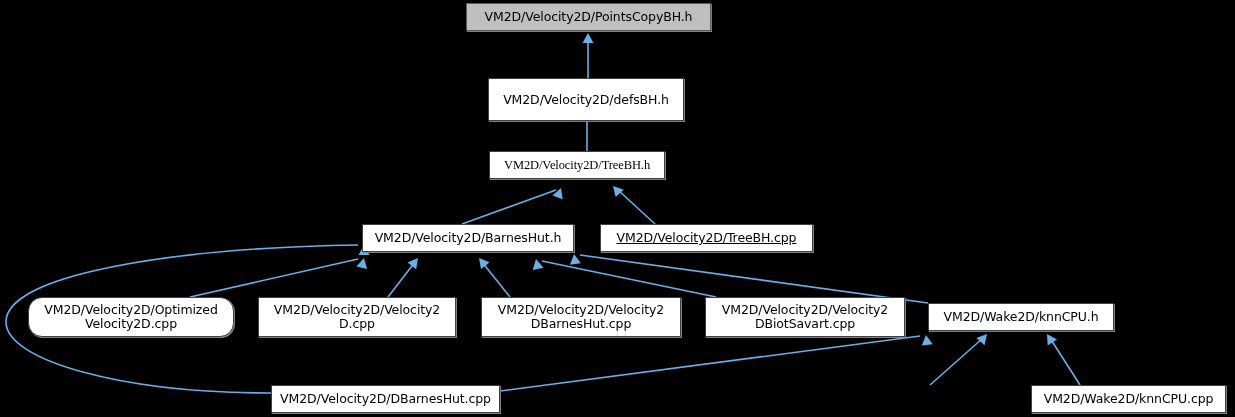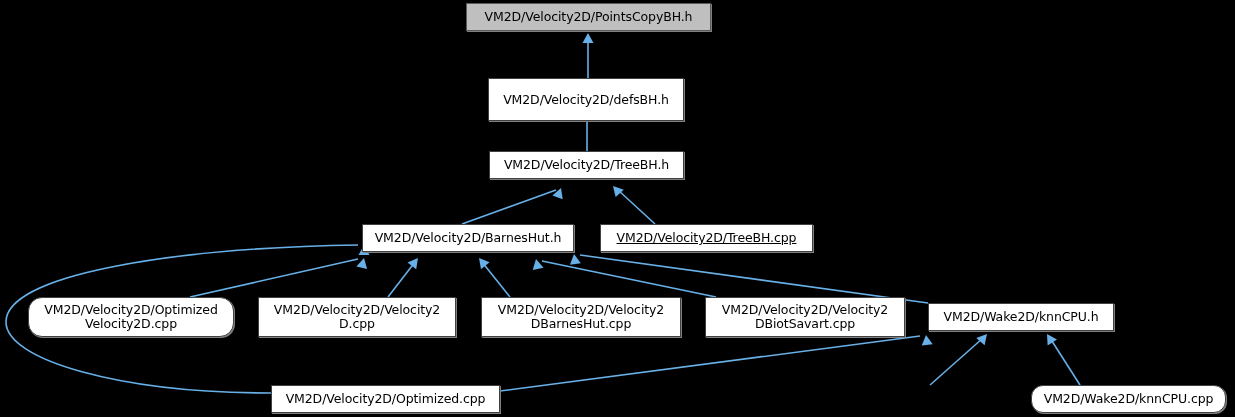--- a/index.html
+++ b/index.html
@@ -61,27 +61,27 @@
       <polygon points="0,0 -5.5,10 5.5,10" fill="#68b0e8" transform="translate(364,245) rotate(0)"></polygon>
       <path d="M 500,391 L 920,336" fill="none" stroke="#68b0e8" stroke-width="1.6"></path>
       <polygon points="0,0 -5.5,10 5.5,10" fill="#68b0e8" transform="translate(926,335) rotate(-7)"></polygon>
       <path d="M 930,385 L 983,338" fill="none" stroke="#68b0e8" stroke-width="1.6"></path>
       <polygon points="0,0 -5.5,10 5.5,10" fill="#68b0e8" transform="translate(987,334) rotate(41)"></polygon>
       <path d="M 1080,385 L 1050,338" fill="none" stroke="#68b0e8" stroke-width="1.6"></path>
       <polygon points="0,0 -5.5,10 5.5,10" fill="#68b0e8" transform="translate(1047,334) rotate(-32)"></polygon>
     </svg>
 <div class="node root" style="left: 466px; top: 3px; width: 245px; height: 28px;"><span>VM2D/Velocity2D/PointsCopyBH.h</span></div>
     <div class="node" style="left: 488px; top: 78px; width: 196px; height: 43px;"><span>VM2D/Velocity2D/defsBH.h</span></div>
-    <div class="node" style="left: 489px; top: 151px; width: 195px; height: 28px;"><span>VM2D/Velocity2D/TreeBH.h</span></div>
+    <div class="node" style="left: 489px; top: 151px; width: 176px; height: 28px; font-family: Liberation Serif, serif;"><span>VM2D/Velocity2D/TreeBH.h</span></div>
     <div class="node" style="left: 362px; top: 224px; width: 212px; height: 28px; align-items: center;"><span>VM2D/Velocity2D/BarnesHut.h</span></div>
     <div class="node" style="left: 600px; top: 224px; width: 213px; height: 28px; text-decoration: underline;"><span>VM2D/Velocity2D/TreeBH.cpp</span></div>
     <div class="node" style="left: 28px; top: 297px; width: 206px; height: 40px; border-radius: 14px;"><span>VM2D/Velocity2D/Optimized
 Velocity2D.cpp</span></div>
     <div class="node" style="left: 258px; top: 297px; width: 198px; height: 40px;"><span>VM2D/Velocity2D/Velocity2
 D.cpp</span></div>
     <div class="node" style="left: 481px; top: 297px; width: 200px; height: 40px;"><span>VM2D/Velocity2D/Velocity2
 DBarnesHut.cpp</span></div>
     <div class="node" style="left: 705px; top: 297px; width: 200px; height: 40px;"><span>VM2D/Velocity2D/Velocity2
 DBiotSavart.cpp</span></div>
     <div class="node" style="left: 928px; top: 303px; width: 186px; height: 28px;"><span>VM2D/Wake2D/knnCPU.h</span></div>
-    <div class="node" style="left: 271px; top: 385px; width: 229px; height: 28px;"><span>VM2D/Velocity2D/Optimized.cpp</span></div>
-    <div class="node" style="left: 1031px; top: 385px; width: 195px; height: 28px; border-radius: 12px;"><span>VM2D/Wake2D/knnCPU.cpp</span></div>
+    <div class="node" style="left: 271px; top: 385px; width: 229px; height: 28px;"><span>VM2D/Velocity2D/DBarnesHut.cpp</span></div>
+    <div class="node" style="left: 1031px; top: 385px; width: 195px; height: 28px;"><span>VM2D/Wake2D/knnCPU.cpp</span></div>
   </div>
 
 </body></html>

